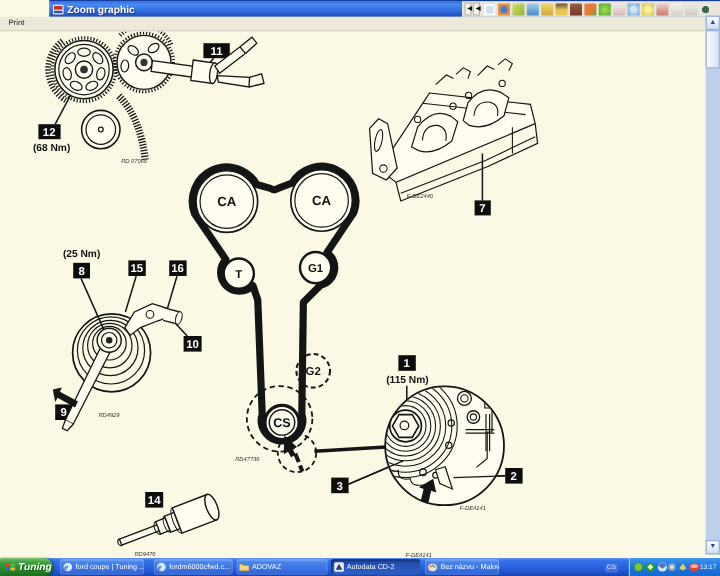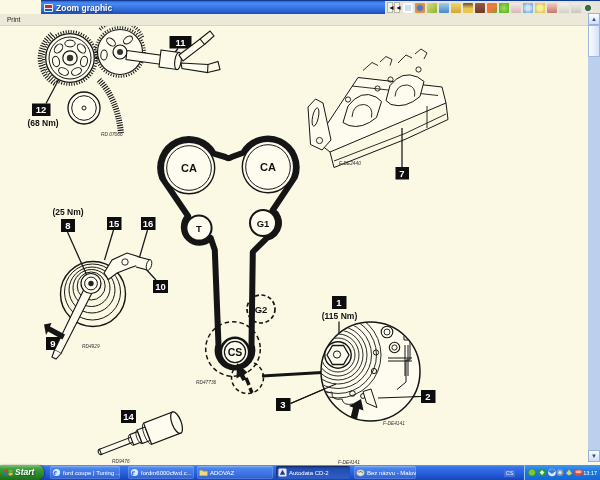--- a/index.html
+++ b/index.html
@@ -336,21 +336,21 @@
 </div>
 
 <div id="taskbar">
  <div id="startbtn">
   <svg class="lg" viewBox="0 0 10 10">
         <path d="M0.5,2.4 Q2.3,1.2 4.4,2 L4.4,4.6 L0.5,4.6 Z" fill="#e03a2a"></path>
         <path d="M5.2,1.9 Q7.4,1.2 9.5,2.3 L9.5,4.6 L5.2,4.6 Z" fill="#58b848"></path>
         <path d="M0.5,5.4 L4.4,5.4 L4.4,8 Q2.3,8.8 0.5,7.6 Z" fill="#3a68d8"></path>
         <path d="M5.2,5.4 L9.5,5.4 L9.5,7.7 Q7.4,8.8 5.2,8.1 Z" fill="#f0b838"></path>
       </svg>
-  <span class="tx">Start</span>
+  <span class="tx">Tuning</span>
  </div>
  <div class="task" style="left:50px;width:70px">
    <svg class="i" viewBox="0 0 10 10">
         <circle cx="5" cy="5" r="4" fill="#d8ecff"></circle>
         <text x="1.6" y="8" font-size="8.6" font-weight="bold" font-style="italic" fill="#2a6ad8" font-family="Liberation Serif,serif">e</text>
       </svg>
    <span class="t">ford coupe | Tuning ...</span>
     </div>
  <div class="task" style="left:128px;width:66px">
    <svg class="i" viewBox="0 0 10 10">

